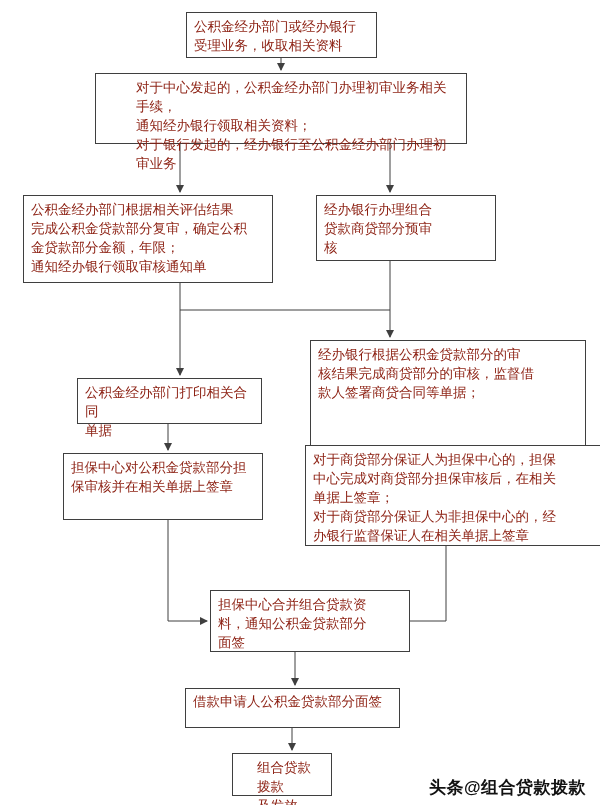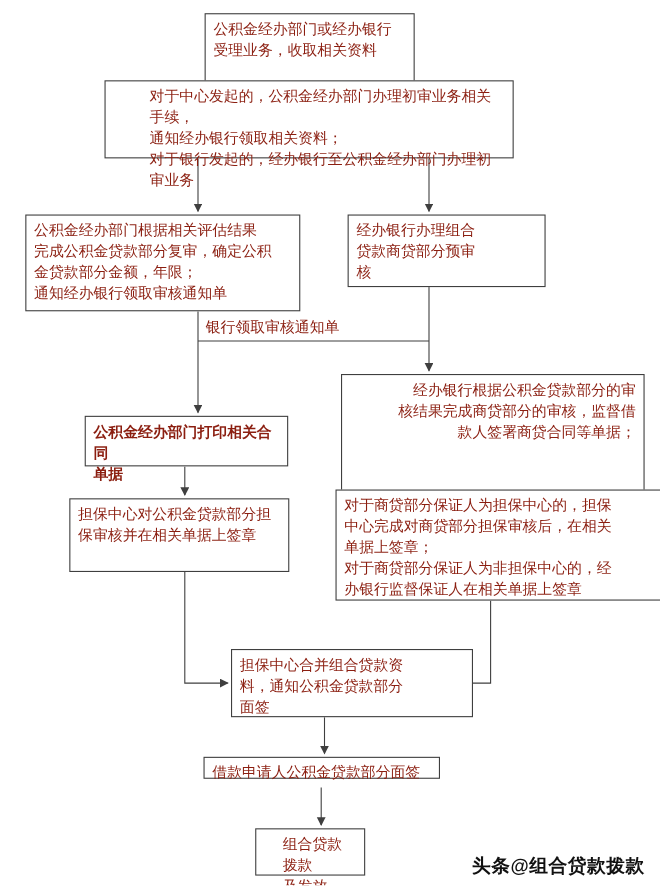--- a/index.html
+++ b/index.html
@@ -19,30 +19,30 @@
     border: 1px solid #3f3f3f;
     background: #ffffff;
     color: #8b1e10;
     font-size: 13.5px;
     line-height: 19px;
     padding: 4px 7px;
     white-space: pre-line;
     word-break: break-all;
   }
 
-  #b1  { left:186px; top:12px;  width:191px; height:63px; }
+  #b1  { left:186px; top:12px;  width:191px; height:46px; }
   #b2  { left:95px;  top:73px;  width:372px; height:71px;padding-left:40px; }
   #b3  { left:12px;  top:195px; width:250px; height:88px;margin-left:11px; }
   #b4  { left:316px; top:195px; width:180px; height:66px; }
-  #b5  { left:77px;  top:378px; width:185px; height:46px;font-weight:bold; }
-  #b6  { left:310px; top:340px; width:276px; height:108px;text-align:right; }
+  #b5  { left:77px;  top:378px; width:185px; height:46px; }
+  #b6  { left:310px; top:340px; width:276px; height:108px; }
   #b7  { left:63px;  top:453px; width:200px; height:67px; }
   #b8  { left:305px; top:445px; width:304px; height:101px; }
-  #b9  { left:210px; top:590px; width:220px; height:62px; }
-  #b10 { left:185px; top:688px; width:215px; height:20px; padding-top:3px; }
+  #b9  { left:210px; top:590px; width:200px; height:62px; }
+  #b10 { left:185px; top:688px; width:215px; height:40px; padding-top:3px; }
   #b11 { left:232px; top:753px; width:100px; height:43px;padding-left:24px; }
 
   .edge-label {
     position: absolute;
     left: 187px;
     top: 288px;
     color: #8b1e10;
     font-size: 13.5px;
     line-height: 19px;
   }
@@ -119,17 +119,16 @@
 单据上签章；
 对于商贷部分保证人为非担保中心的，经
 办银行监督保证人在相关单据上签章</div>
   <div class="box" id="b9">担保中心合并组合贷款资
 料，通知公积金贷款部分
 面签</div>
   <div class="box" id="b10">借款申请人公积金贷款部分面签</div>
   <div class="box" id="b11">组合贷款拨款
 及发放</div>
 
-  <div class="edge-label">银行领取审核通知单</div>
 
   <div class="watermark">头条@组合贷款拨款</div>
 
 </div>
 
 </body></html>

